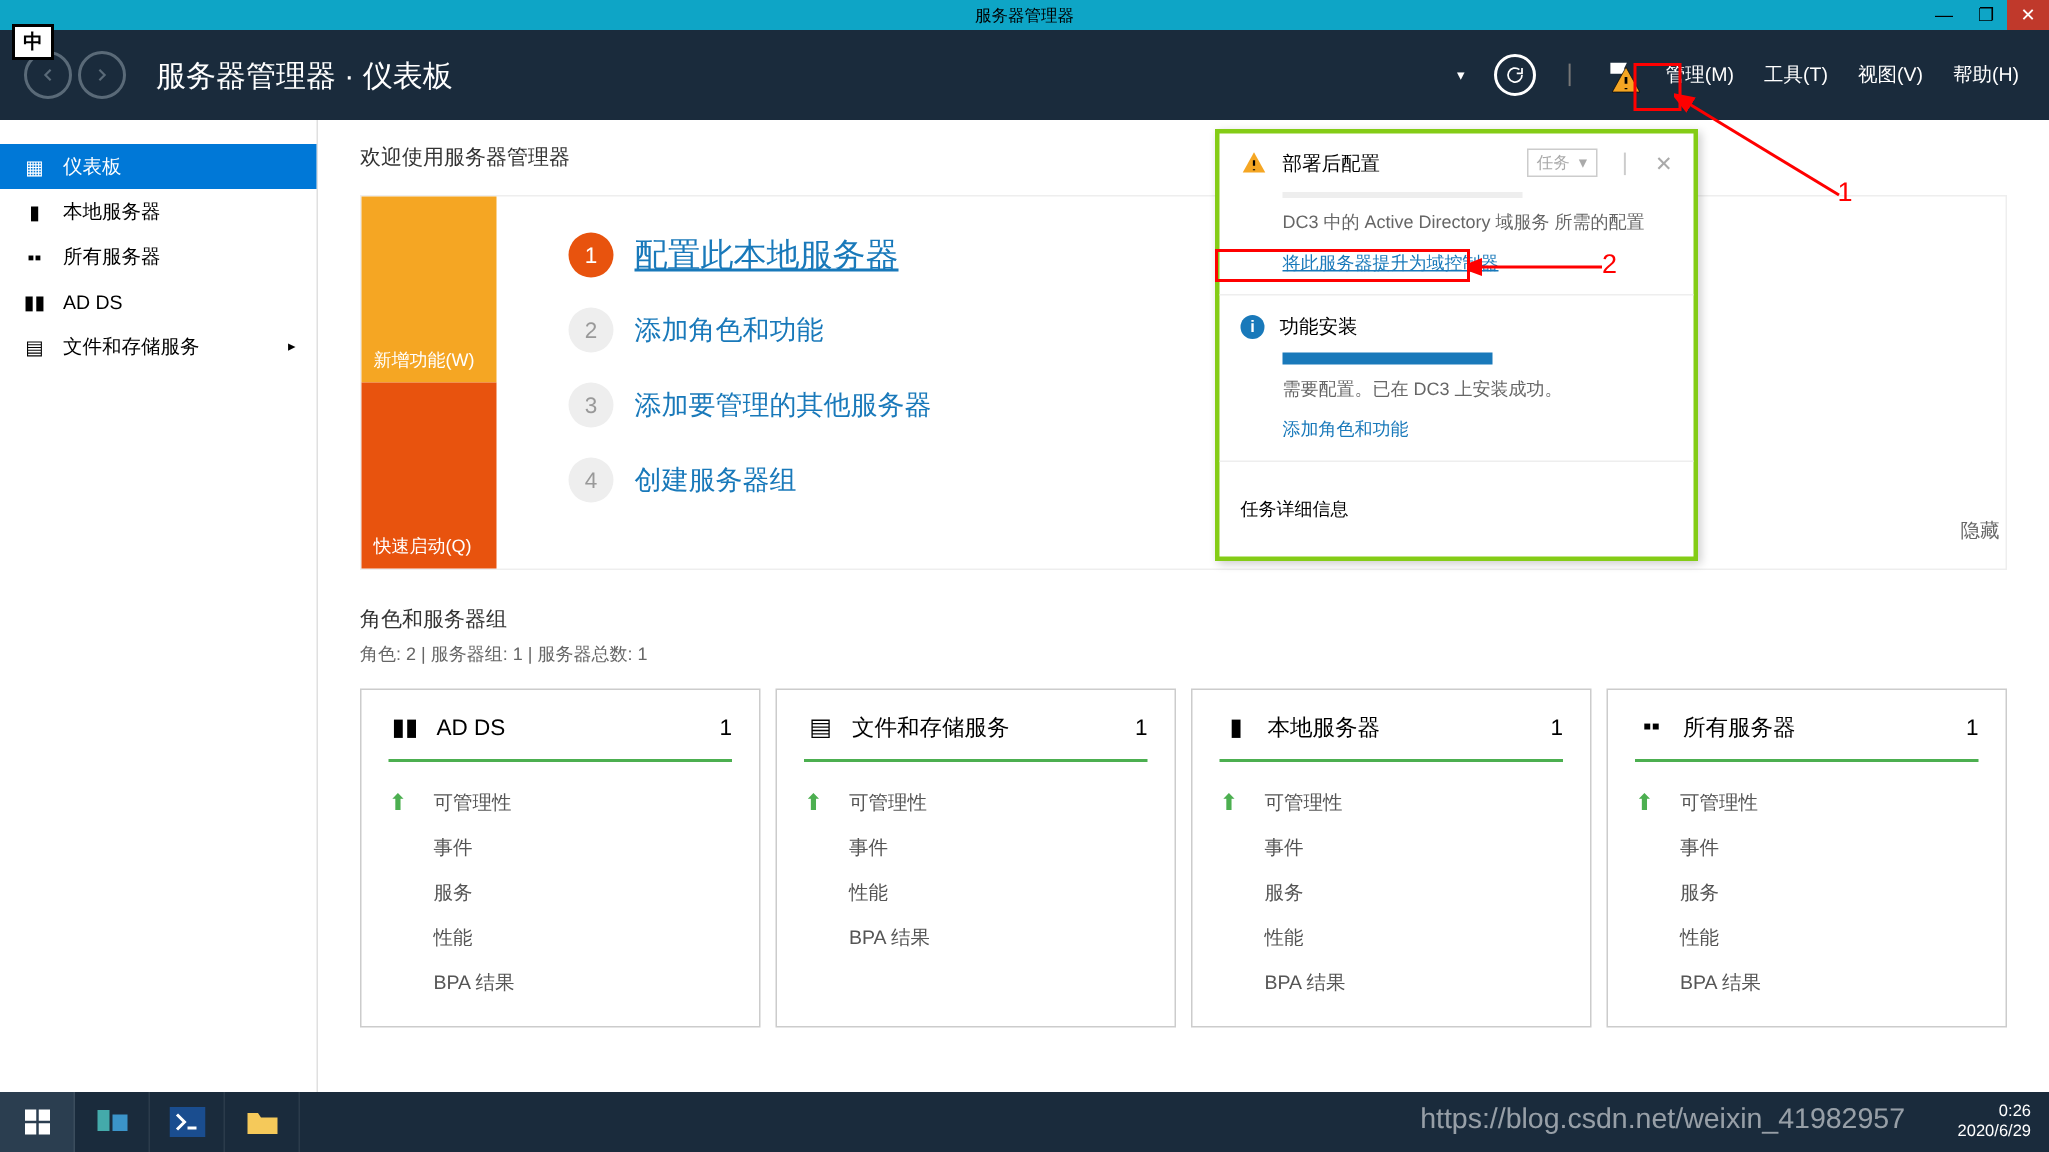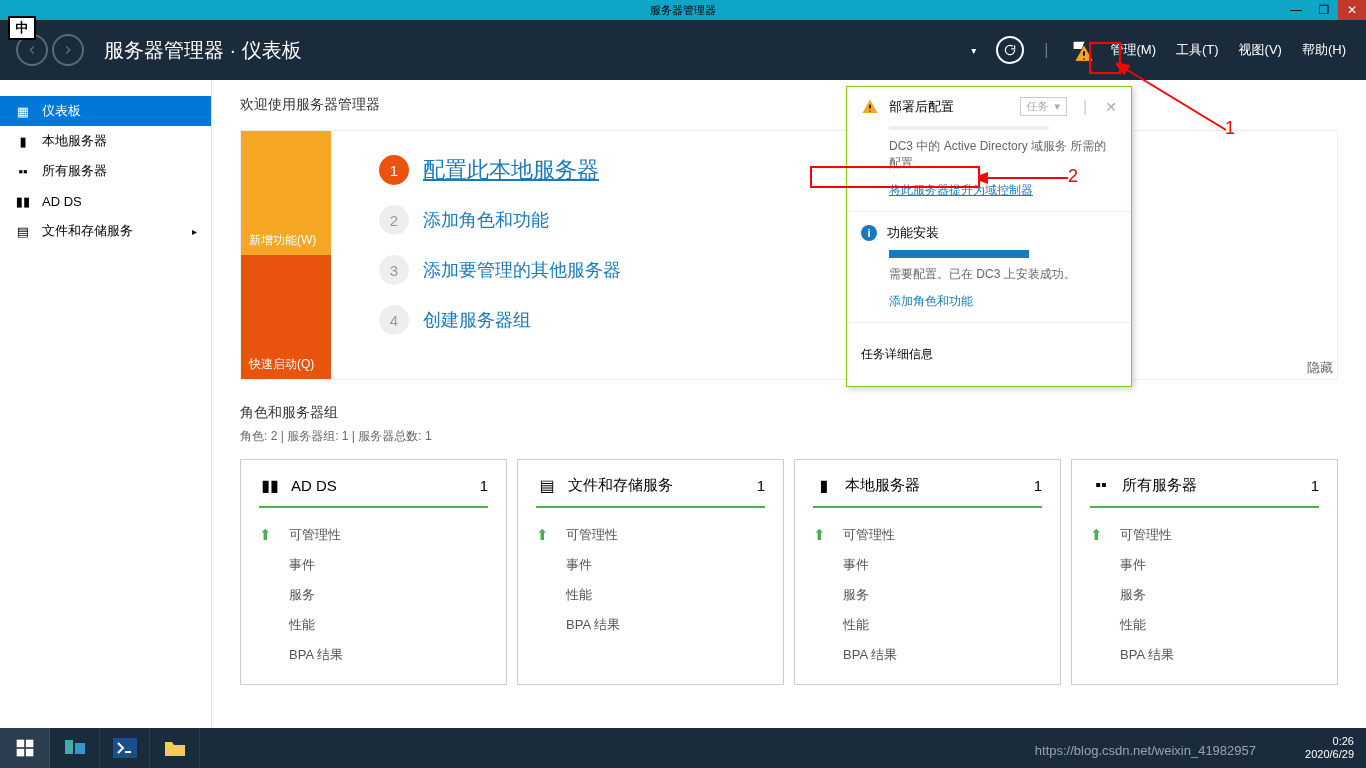--- a/index.html
+++ b/index.html
@@ -41,36 +41,36 @@
 .orange-tile.t2 { background: #f5a623; }
 .orange-tile.t3 { background: #f5a623; }
 
 .steps { padding: 24px 48px; }
 .step { display: flex; align-items: center; gap: 14px; margin-bottom: 20px; }
 .step .num { width: 30px; height: 30px; border-radius: 50%; display: flex; align-items: center; justify-content: center; font-size: 15px; background: #eee; color: #999; }
 .step.primary .num { background: #e8530e; color: #fff; }
 .step .label { font-size: 18px; color: #1979ba; }
 .step.primary .label { font-size: 22px; text-decoration: underline; }
 
-.hide-link { position: absolute; right: 4px; bottom: 2px; font-size: 13px; color: #666; }
+.hide-link { position: absolute; right: 4px; bottom: 16px; font-size: 13px; color: #666; }
 
 .section-title { font-size: 14px; color: #333; margin-top: 12px; }
 .section-sub { font-size: 12px; color: #666; margin: 6px 0 14px; }
 
 .tiles { display: flex; gap: 10px; }
 .tile { flex: 1; border: 1px solid #ccc; padding: 14px 18px; min-height: 200px; }
 .tile-head { display: flex; align-items: center; gap: 10px; margin-bottom: 10px; }
 .tile-head .t-icon { width: 22px; height: 22px; display: flex; align-items: center; justify-content: center; }
 .tile-head .t-title { font-size: 15px; flex: 1; }
 .tile-head .t-count { font-size: 15px; }
 .tile-sep { height: 2px; background: #4caf50; margin-bottom: 12px; }
 .tile-row { display: flex; align-items: center; gap: 10px; font-size: 13px; color: #555; padding: 6px 0; }
 .tile-row .r-icon { width: 20px; color: #4caf50; font-size: 15px; }
 
-.notification-popup { position: absolute; right: 234px; top: 86px; width: 286px; background: #fff; border: 1px solid #84cc16; box-shadow: 2px 2px 6px rgba(0,0,0,0.2); z-index: 50; }
+.notification-popup { position: absolute; right: 234px; top: 86px; width: 322px; background: #fff; border: 3px solid #84cc16; box-shadow: 2px 2px 6px rgba(0,0,0,0.2); z-index: 50; }
 .np-header { display: flex; align-items: center; padding: 10px 14px; gap: 10px; }
 .np-header .warn-ico { width: 18px; height: 18px; }
 .np-header-title { font-size: 13px; flex: 1; }
 .np-drop { border: 1px solid #ccc; font-size: 11px; color: #aaa; padding: 1px 6px; display: flex; align-items: center; gap: 6px; }
 .np-close { color: #aaa; font-size: 14px; margin-left: 8px; }
 .np-body { padding: 0 14px 12px 42px; font-size: 12px; color: #666; }
 .np-progress { height: 4px; background: #eee; margin-bottom: 8px; width: 160px; }
 .np-link { color: #1979ba; font-size: 12px; display: block; margin-top: 10px; text-decoration: underline; }
 .np-section2 { border-top: 1px solid #eee; padding: 12px 14px; }
 .np-s2-head { display: flex; align-items: center; gap: 10px; font-size: 13px; margin-bottom: 8px; }
@@ -80,21 +80,21 @@
 .np-footer { border-top: 1px solid #eee; padding: 23px 14px; font-size: 12px; }
 
 .annot-box { position: absolute; border: 2px solid red; pointer-events: none; z-index: 60; }
 .annot-arrow { position: absolute; z-index: 60; pointer-events: none; }
 .annot-label { position: absolute; color: red; font-size: 18px; z-index: 60; }
 
 .taskbar { position: absolute; bottom: 0; left: 0; right: 0; height: 40px; background: #1a2b3c; display: flex; align-items: center; }
 .task-btn { width: 50px; height: 40px; display: flex; align-items: center; justify-content: center; border-right: 1px solid rgba(255,255,255,0.08); }
 .task-btn.start { background: #2b3e50; }
 .task-right { position: absolute; right: 12px; color: #fff; font-size: 11px; text-align: right; line-height: 1.2; }
-.watermark { position: absolute; right: 110px; bottom: 10px; color: rgba(255,255,255,0.55); font-size: 13px; }
+.watermark { position: absolute; right: 96px; bottom: 10px; color: rgba(255,255,255,0.55); font-size: 19px; }
 
 svg { display: block; }
 </style>
 </head>
 <body>
 
 <div class="title-bar">
   <span class="title-bar-text">服务器管理器</span>
   <div class="title-bar-buttons">
     <div class="title-bar-btn">―</div>

